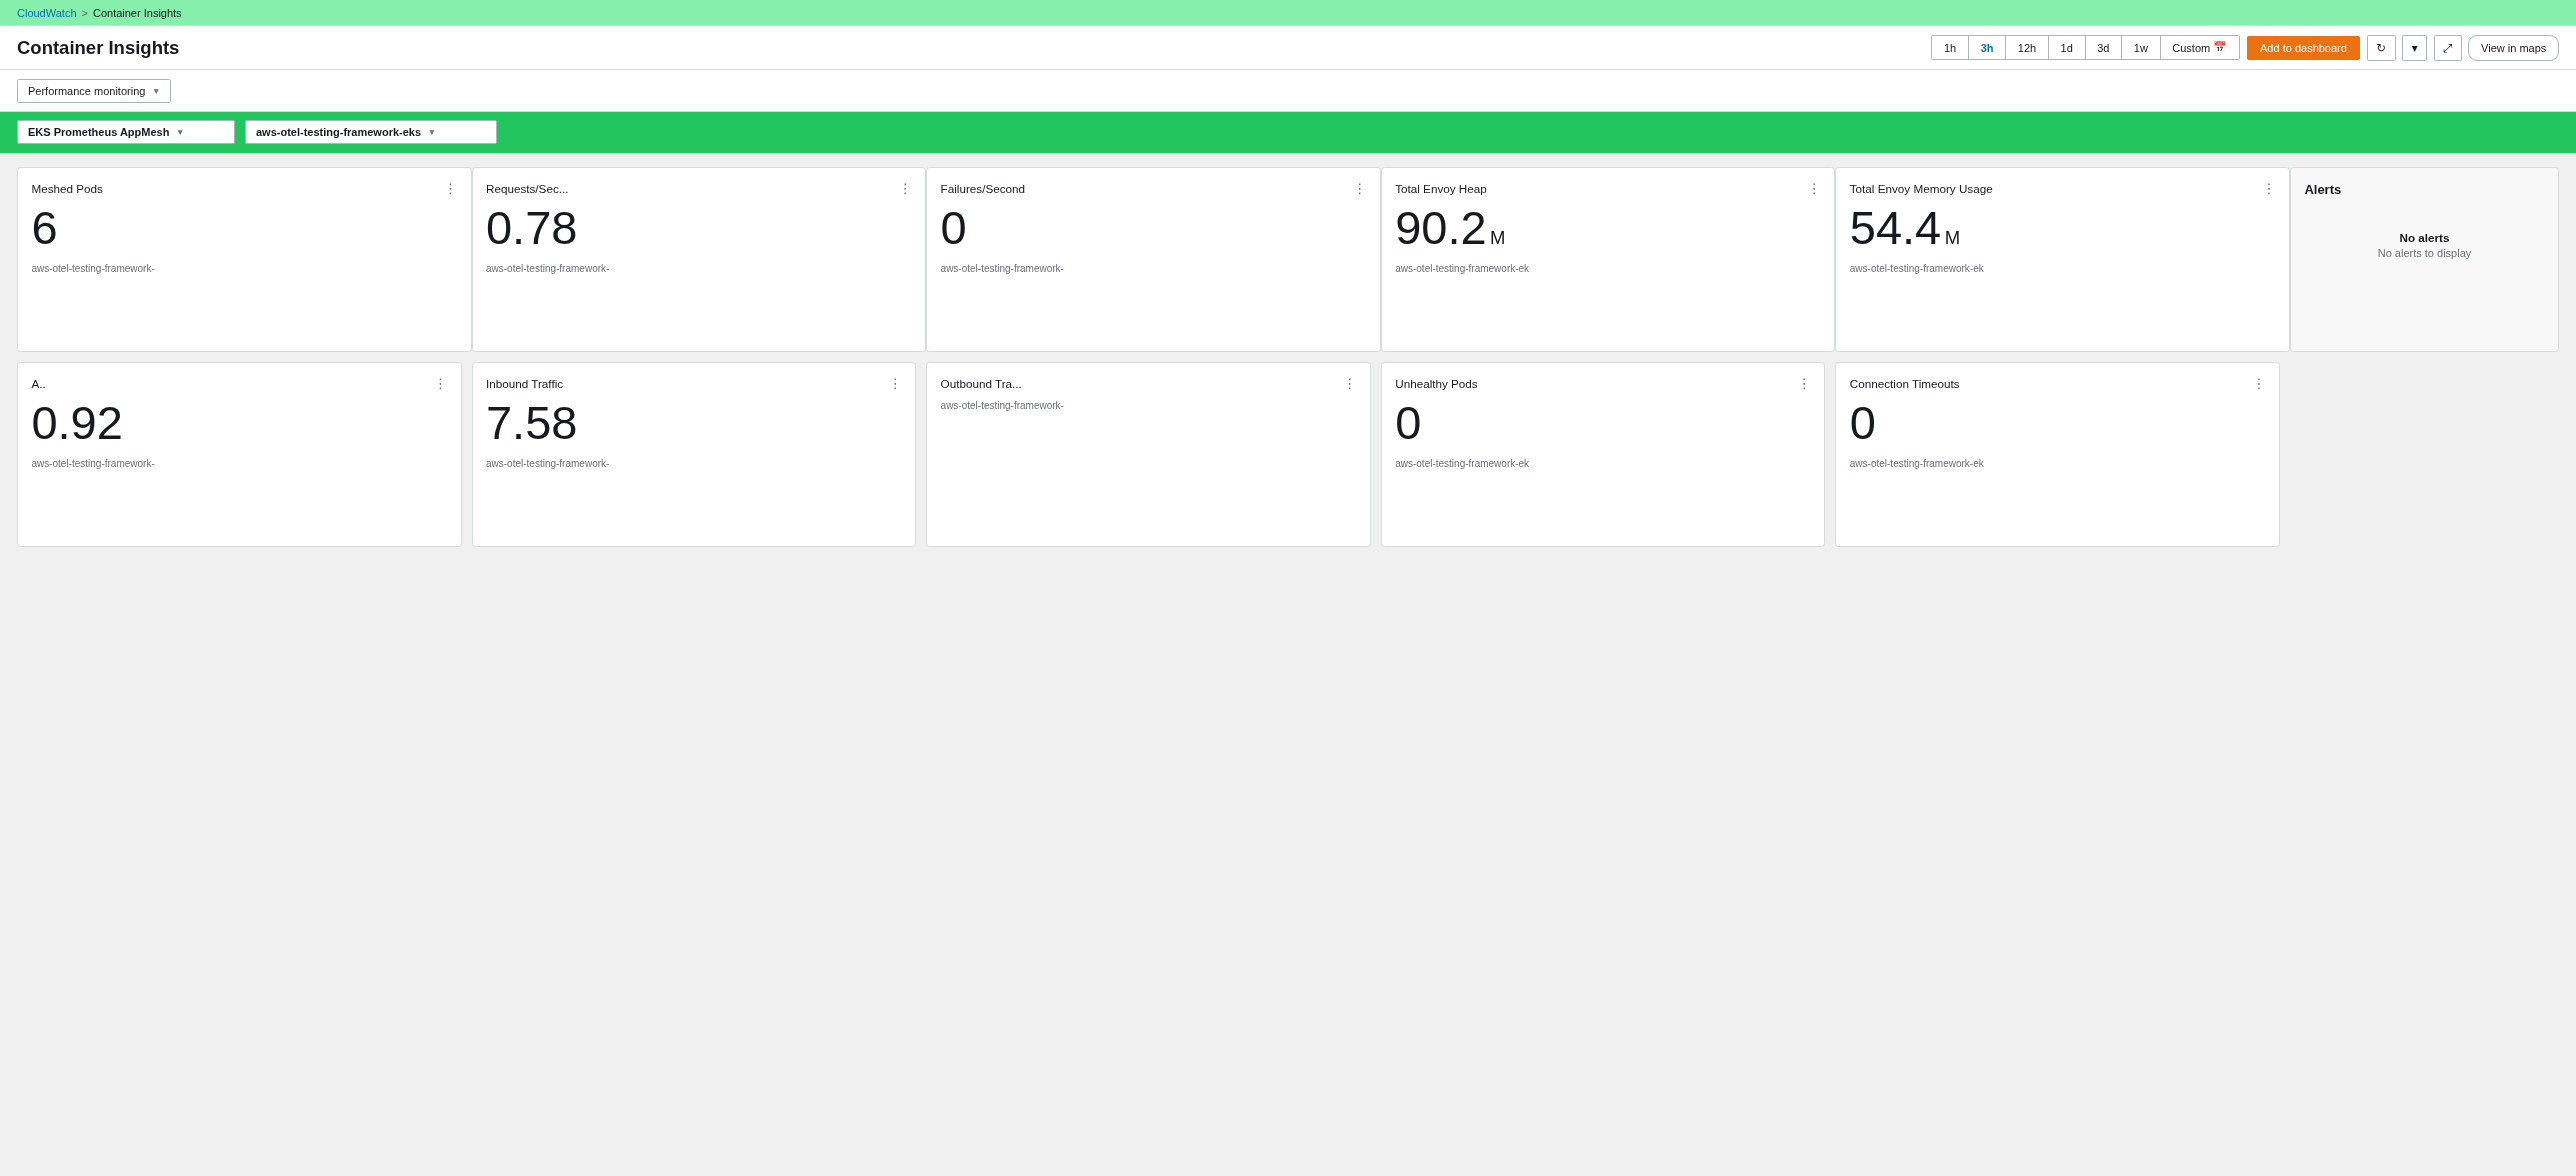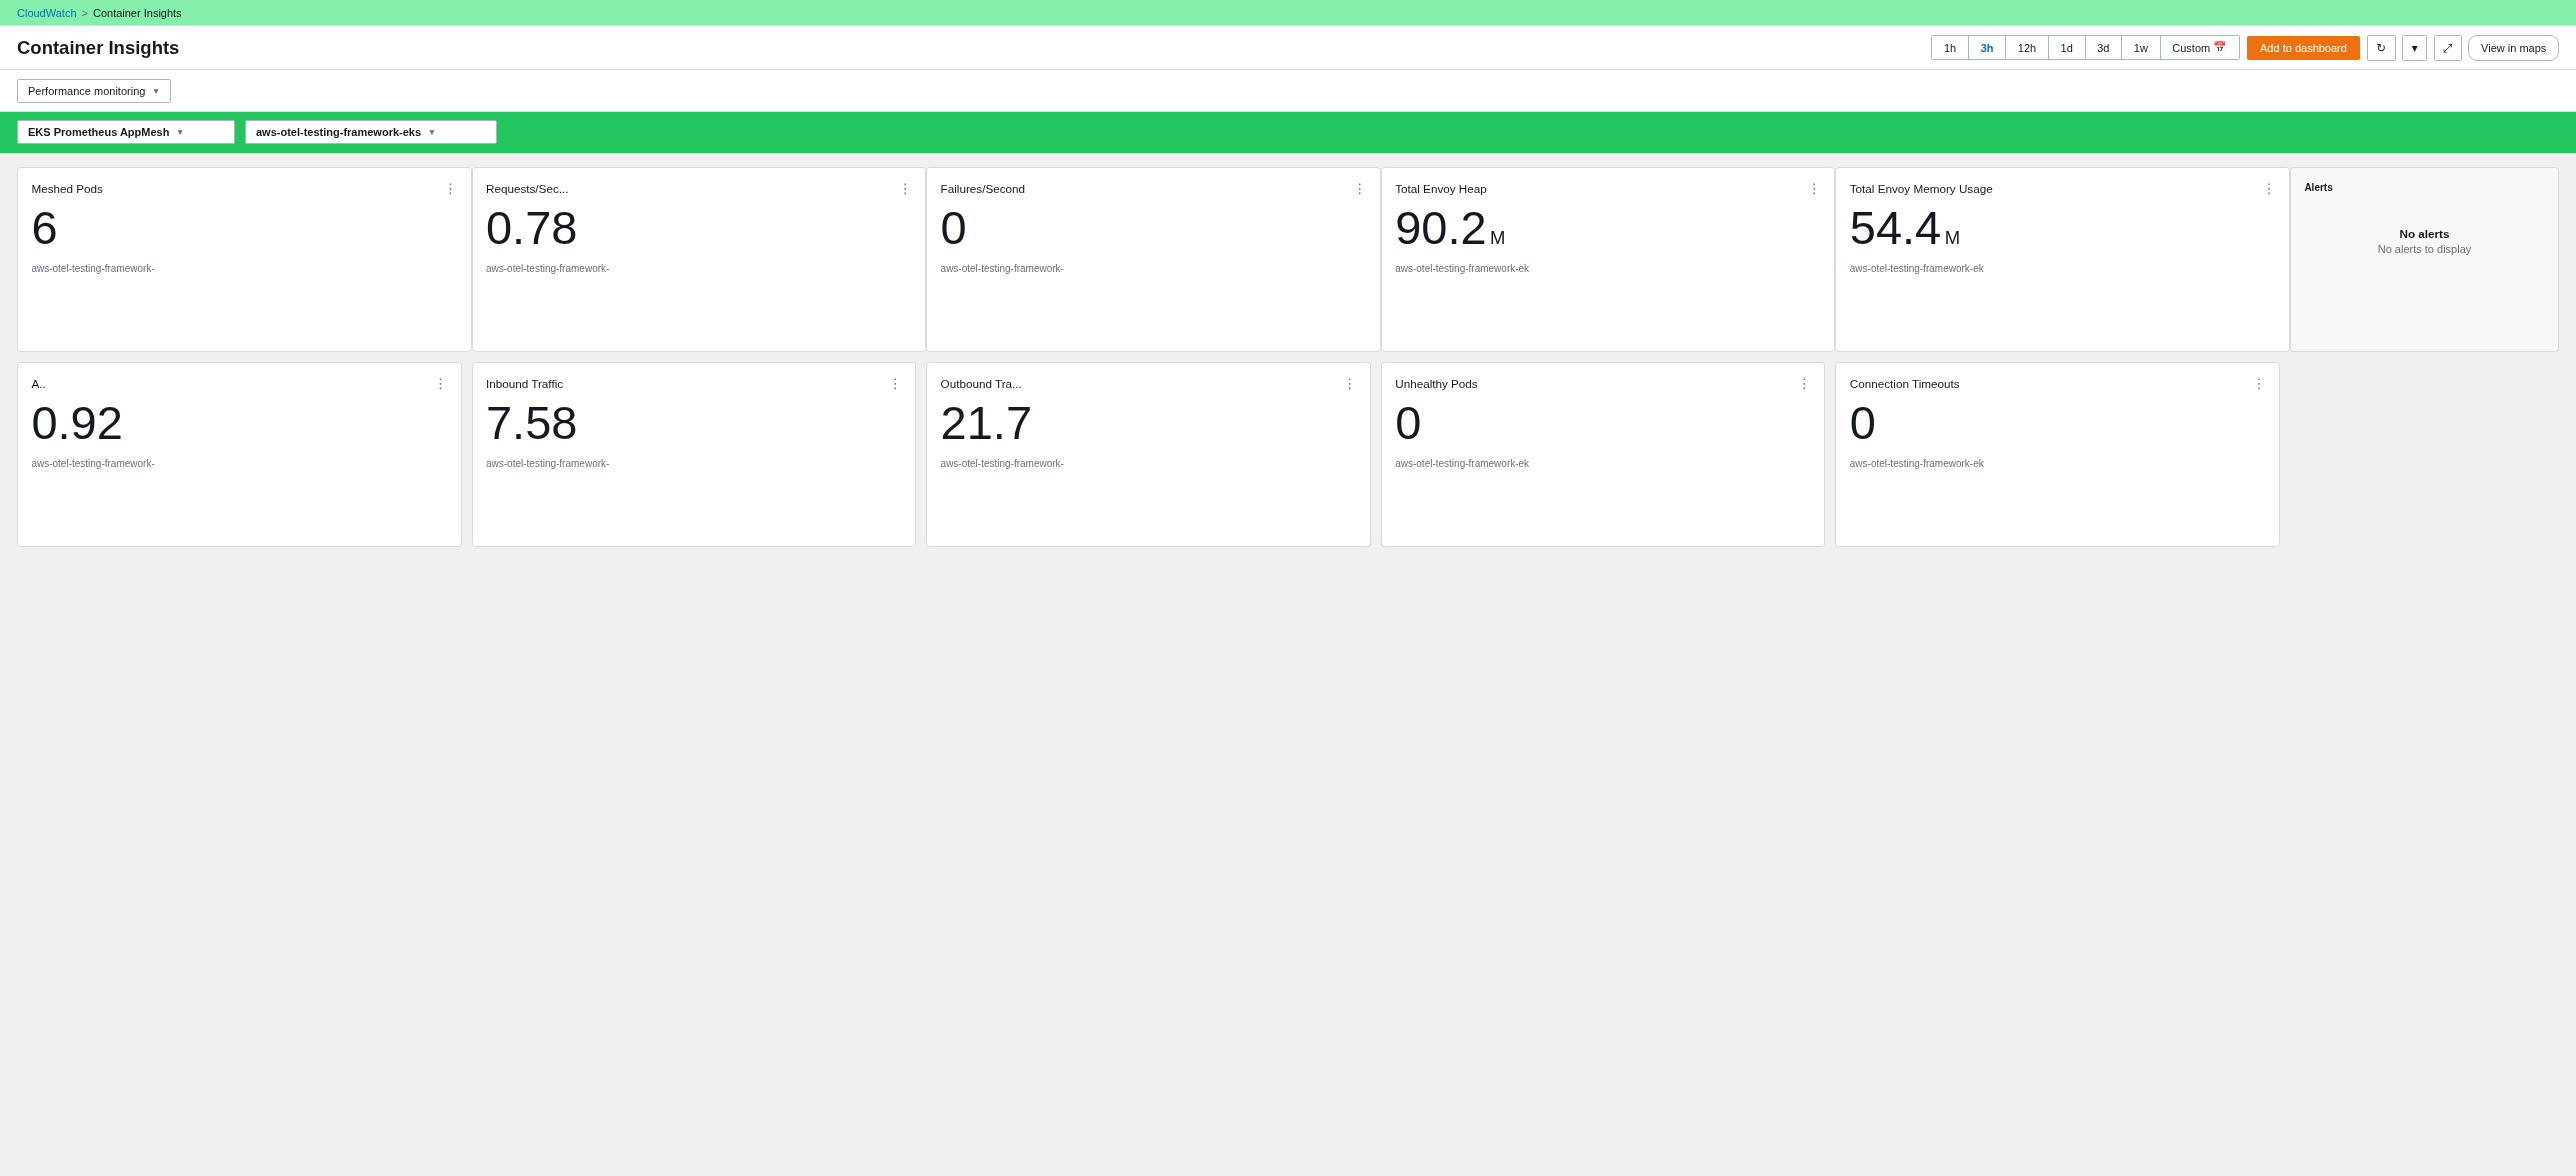--- a/index.html
+++ b/index.html
@@ -193,21 +193,21 @@
       margin-top: 10px;
     }
     .alerts-card {
       background: #f8f8f8;
       border: 0.8px solid #d5dbdb;
       border-radius: 3.4px;
       padding: 13.4px;
       min-height: 185px;
     }
     .alerts-title {
-      font-size: 10px;
+      font-size: 13px;
       font-weight: 600;
       color: #16191f;
       margin-bottom: 11px;
     }
     .no-alerts-title {
       font-size: 11.7px;
       font-weight: 600;
       color: #16191f;
       text-align: center;
       margin-top: 34px;
@@ -365,23 +365,20 @@
         <span>7.58</span>
       </div>
       <div class="metric-subtitle">aws-otel-testing-framework-</div>
     </div>
 
     <div class="metric-card">
       <div class="metric-header">
         <span class="metric-title">Outbound Tra...</span>
         <span class="metric-menu">⋮</span>
       </div>
-      <div class="metric-value">
-        <span>21.7</span>
-      </div>
       <div class="metric-subtitle">aws-otel-testing-framework-</div>
     </div>
 
     <div class="metric-card">
       <div class="metric-header">
         <span class="metric-title">Unhealthy Pods</span>
         <span class="metric-menu">⋮</span>
       </div>
       <div class="metric-value">
         <span>0</span>

